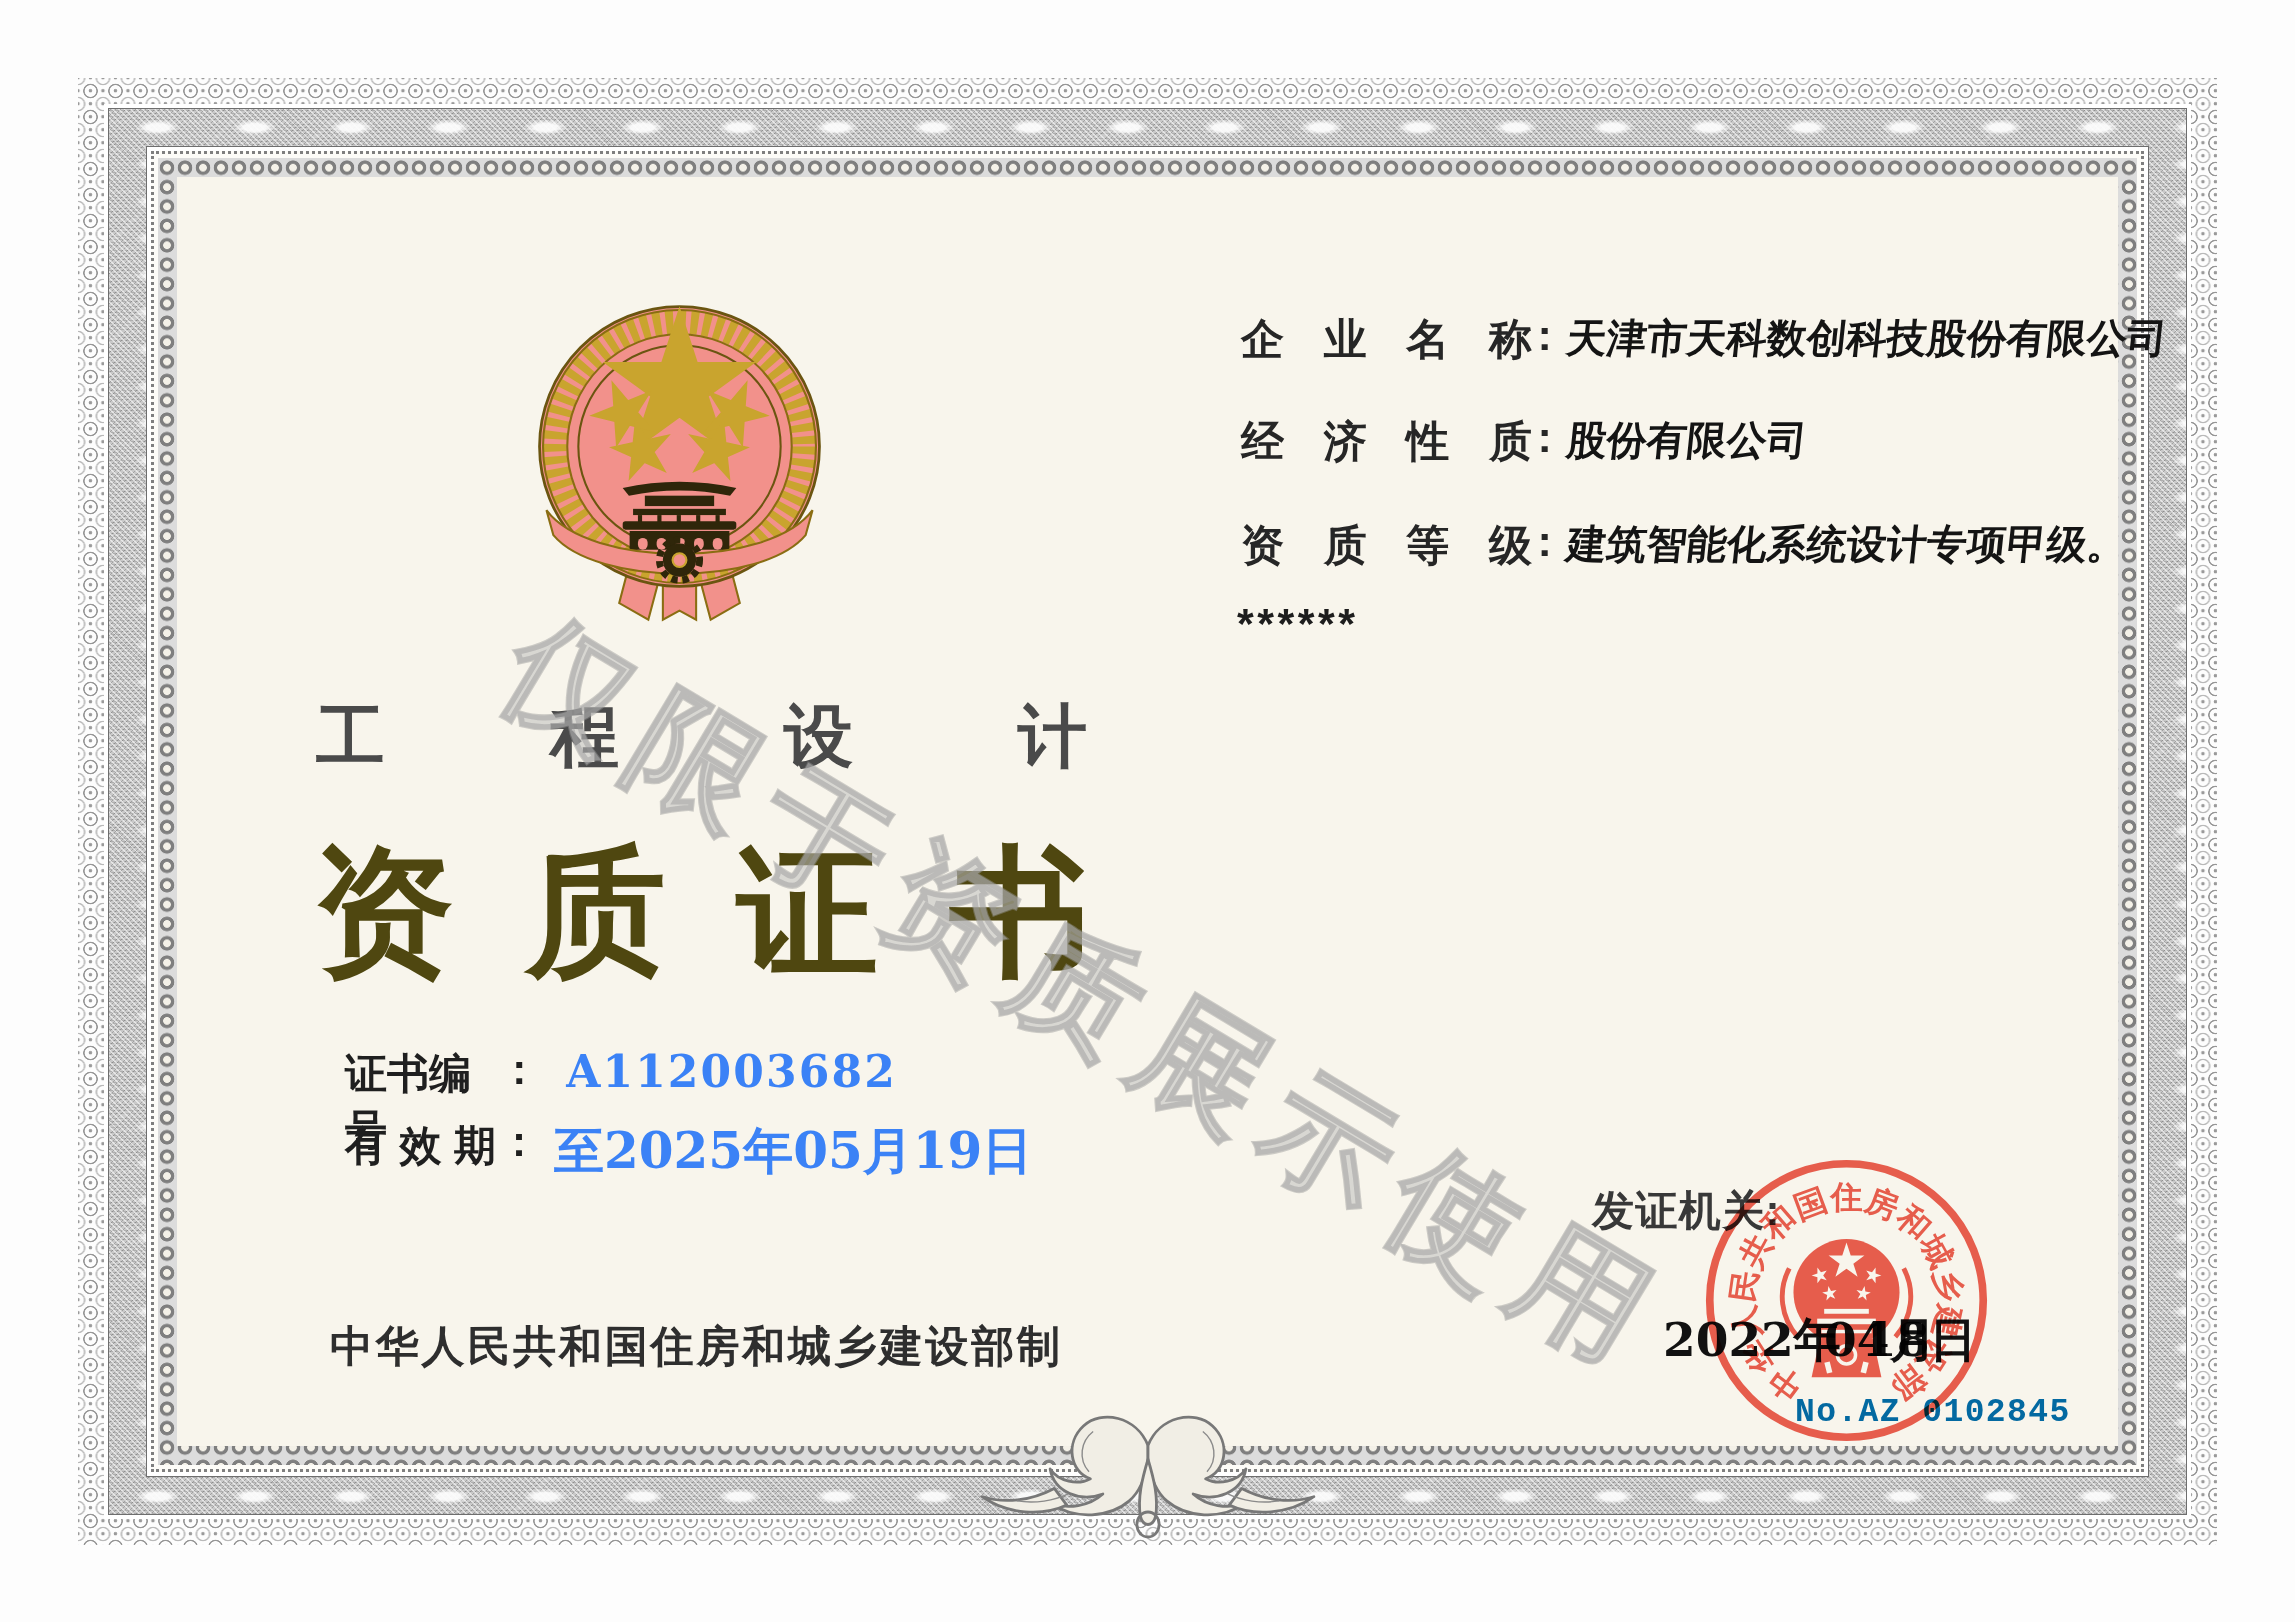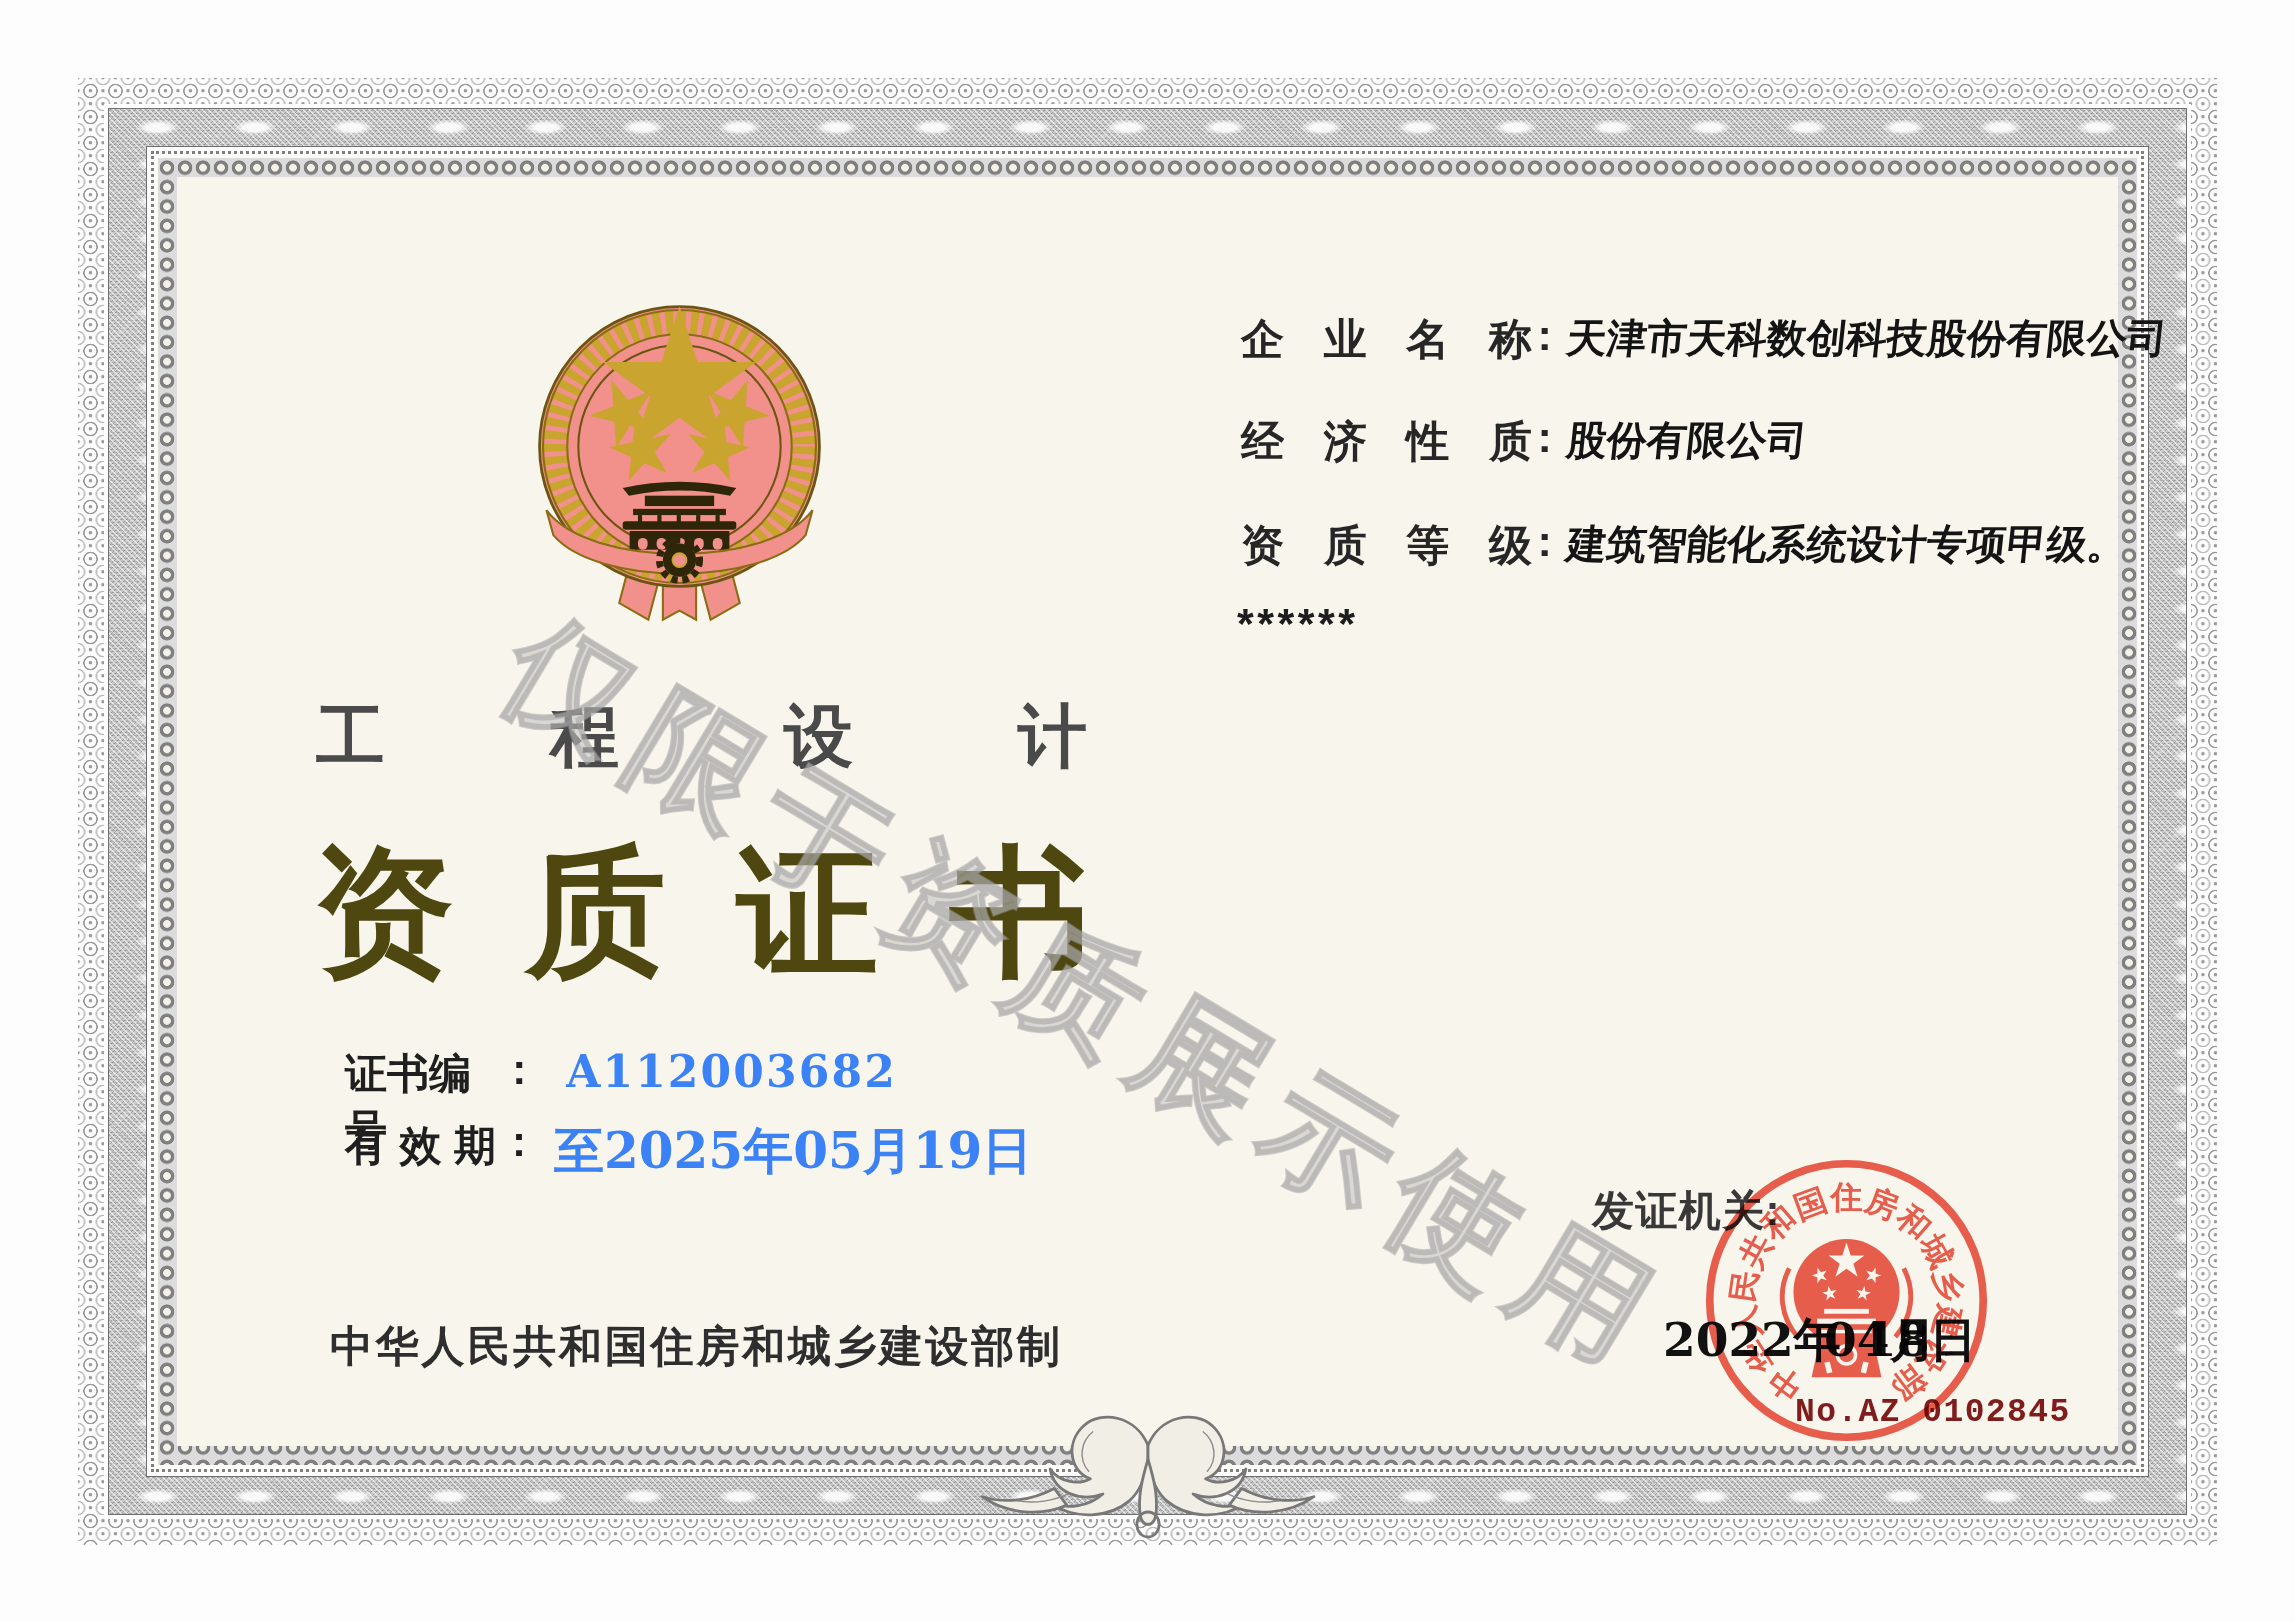--- a/index.html
+++ b/index.html
@@ -73,21 +73,21 @@
   .authority{left:1592px;top:1183px;font-size:42px;font-weight:900;color:#383838;letter-spacing:1.4px;z-index:5;}
 
   .seal{left:1700px;top:1154px;width:293px;height:293px;z-index:6;mix-blend-mode:multiply;opacity:.93;}
   .sealtxt{font-family:"Liberation Sans",sans-serif;font-size:46px;font-weight:700;fill:#e4503f;}
 
   .date-part{font-family:"DejaVu Serif",serif;font-size:47px;font-weight:700;color:#111111;z-index:7;mix-blend-mode:multiply;}
   .date-y{left:1663px;top:1309px;}
   .date-m{left:1824px;top:1309px;}
   .date-d{left:1864px;top:1309px;}
   .serial{left:1795px;top:1394px;font-family:"Liberation Mono",monospace;font-size:33px;font-weight:700;
-    color:#7f1d1d;letter-spacing:1.4px;z-index:7;mix-blend-mode:multiply;}
+    color:#0369a1;letter-spacing:1.4px;z-index:7;mix-blend-mode:multiply;}
 
   .emblem{left:534px;top:302px;width:291px;height:325px;z-index:5;}
   .flourish{left:971px;top:1405px;width:354px;height:146px;z-index:9;}
 </style>
 </head>
 <body>
 
 <div class="cert">
 
   <div class="b b-filigree">

